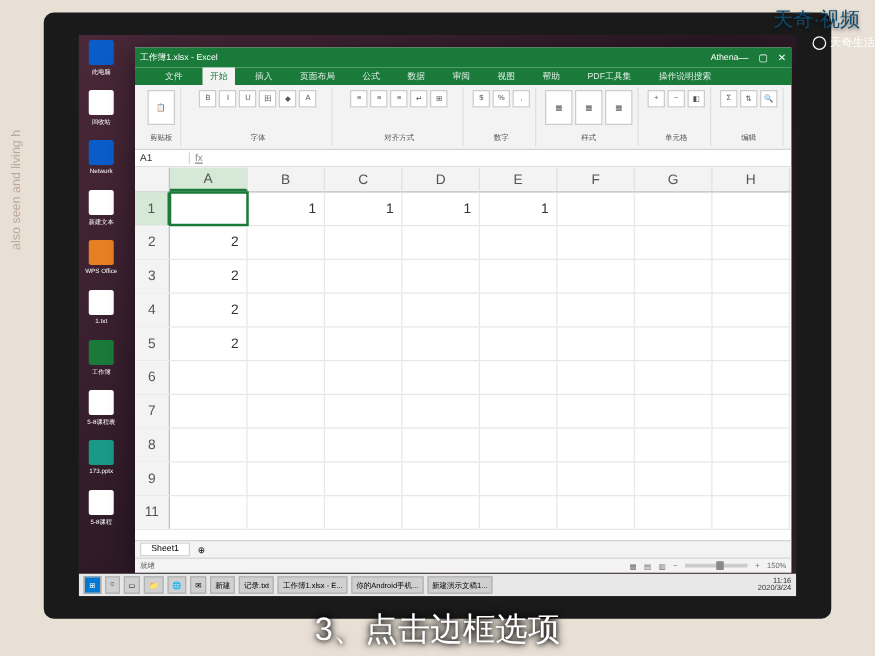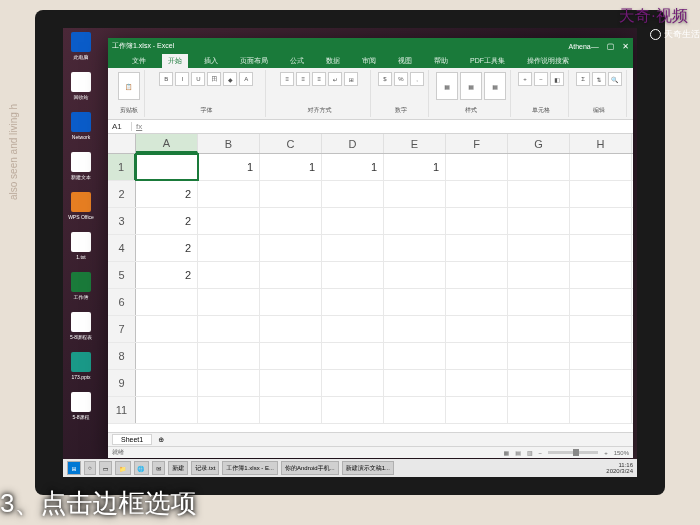--- a/index.html
+++ b/index.html
@@ -94,21 +94,21 @@
 }
 .ribbon-btn.large { width: 22px; height: 28px; }
 .formula-bar {
   height: 14px;
   background: #fff;
   border-bottom: 1px solid #d4d4d4;
   display: flex; align-items: center;
   font-size: 8px;
 }
 .name-box {
-  width: 24px; border-right: 1px solid #d4d4d4;
+  width: 44px; border-right: 1px solid #d4d4d4;
   padding: 0 4px; color: #333;
 }
 .fx-label { padding: 0 4px; color: #888; text-decoration: underline; }
 .spreadsheet {
   flex: 1;
   display: flex; flex-direction: column;
   overflow: hidden;
   background: #fff;
 }
 .col-headers {
@@ -203,40 +203,40 @@
   background: #d0d0d0;
   display: flex; align-items: center;
   border: 1px solid #b0b0b0;
 }
 .taskbar-item.start { background: #0078d4; color: #fff; width: 14px; justify-content: center; }
 .taskbar .spacer { flex: 1; }
 .taskbar-time { font-size: 6px; color: #333; text-align: right; line-height: 1; }
 .watermark-top {
   position: absolute;
   top: 6px; right: 12px;
-  color: #701a75;
+  color: #0c4a6e;
   font-size: 16px;
   font-weight: 300;
   text-shadow: 0 1px 3px rgba(0,0,0,0.5);
 }
 .watermark-sub {
   position: absolute;
   top: 28px; right: 0;
   color: #fff;
   font-size: 9px;
   display: flex; align-items: center; gap: 3px;
 }
 .watermark-sub::before {
   content: ''; width: 9px; height: 9px;
   border: 1px solid #fff; border-radius: 50%;
 }
 .caption {
   position: absolute;
   bottom: 4px; left: 0; right: 0;
-  text-align: left;
+  text-align: center;
   color: #fff;
   font-size: 26px;
   font-weight: 400;
   text-shadow: 0 0 4px #000, 0 0 8px #000;
   z-index: 100;
 }
 .side-text {
   position: absolute;
   left: 8px; top: 200px;
   transform: rotate(-90deg);

